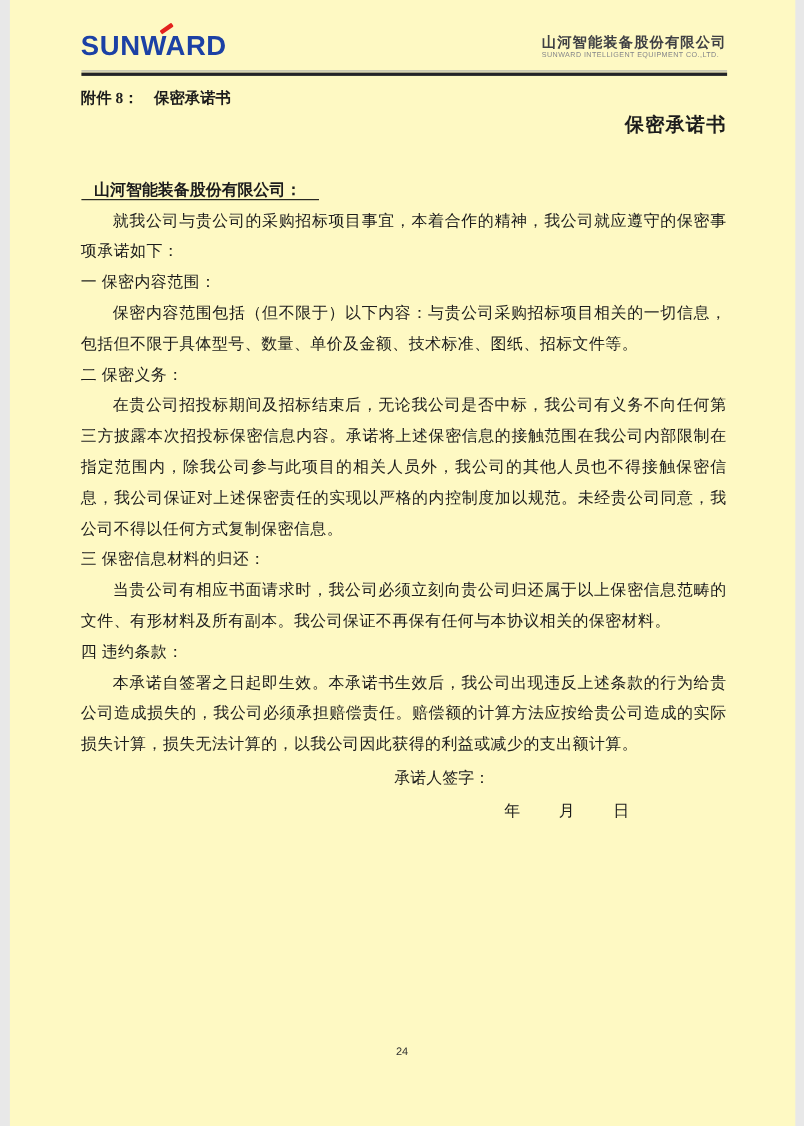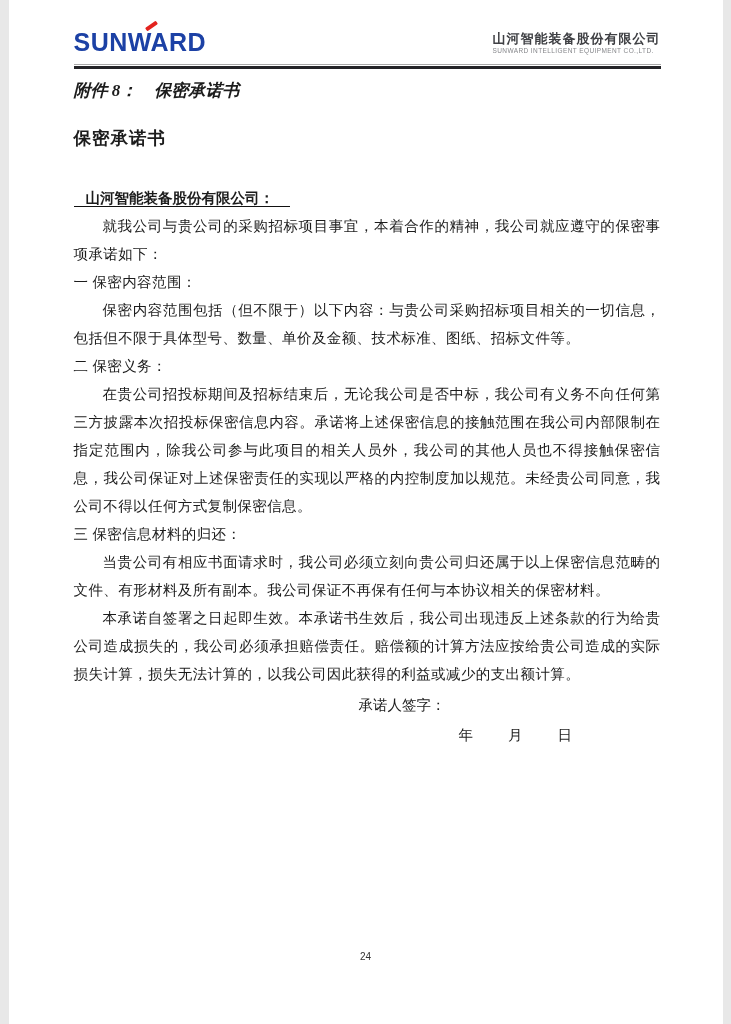--- a/index.html
+++ b/index.html
@@ -1,21 +1,21 @@
 <!DOCTYPE html>
 <html><head>
 <meta charset="utf-8">
 <style>
   * { margin: 0; padding: 0; box-sizing: border-box; }
   html, body { background: #e8e8e8; }
   .page {
     position: relative;
     width: 714px;
     height: 1024px;
-    background: #ffffff;
+    background: #fef9c3;
     margin: 0 auto;
     font-family: "Liberation Serif", "DejaVu Serif", serif;
     color: #1c1c1c;
     overflow: hidden;
   }
   .content {
     position: absolute;
     left: 65px;
     right: 62px;
     top: 0;
@@ -61,28 +61,27 @@
   }
   .hdr-rule {
     margin-top: 9px;
     height: 5px;
     border-top: 1px solid #a9a9a9;
     border-bottom: 3px solid #232327;
   }
   
   .attachment {
     margin-top: 12px;
-    font-size: 17px;
+    font-size: 14px;
     font-weight: bold;
     line-height: 20px;
-    font-style: italic;
   }
   .doc-title {
-    margin-top: 25px;
-    text-align: left;
+    margin-top: 0;
+    text-align: right;
     font-size: 17.5px;
     font-weight: bold;
     line-height: 24px;
     letter-spacing: 1px;
   }
   .salutation {
     margin-top: 34px;
     font-size: 14.5px;
     font-weight: bold;
     line-height: 28px;
@@ -151,20 +150,21 @@
 
     <div class="sec-head">一 保密内容范围：</div>
     <p class="para">保密内容范围包括（但不限于）以下内容：与贵公司采购招标项目相关的一切信息，包括但不限于具体型号、数量、单价及金额、技术标准、图纸、招标文件等。</p>
 
     <div class="sec-head">二 保密义务：</div>
     <p class="para">在贵公司招投标期间及招标结束后，无论我公司是否中标，我公司有义务不向任何第三方披露本次招投标保密信息内容。承诺将上述保密信息的接触范围在我公司内部限制在指定范围内，除我公司参与此项目的相关人员外，我公司的其他人员也不得接触保密信息，我公司保证对上述保密责任的实现以严格的内控制度加以规范。未经贵公司同意，我公司不得以任何方式复制保密信息。</p>
 
     <div class="sec-head">三 保密信息材料的归还：</div>
     <p class="para">当贵公司有相应书面请求时，我公司必须立刻向贵公司归还属于以上保密信息范畴的文件、有形材料及所有副本。我公司保证不再保有任何与本协议相关的保密材料。</p>
 
+    <div class="sec-head">四 违约条款：</div>
     <p class="para">本承诺自签署之日起即生效。本承诺书生效后，我公司出现违反上述条款的行为给贵公司造成损失的，我公司必须承担赔偿责任。赔偿额的计算方法应按给贵公司造成的实际损失计算，损失无法计算的，以我公司因此获得的利益或减少的支出额计算。</p>
 
     <div class="sig-block">
       <div class="sig-line">承诺人签字：</div>
       <div class="sig-date">年　　月　　日</div>
     </div>
 
   </div>
 
   <div class="page-num">24</div>

